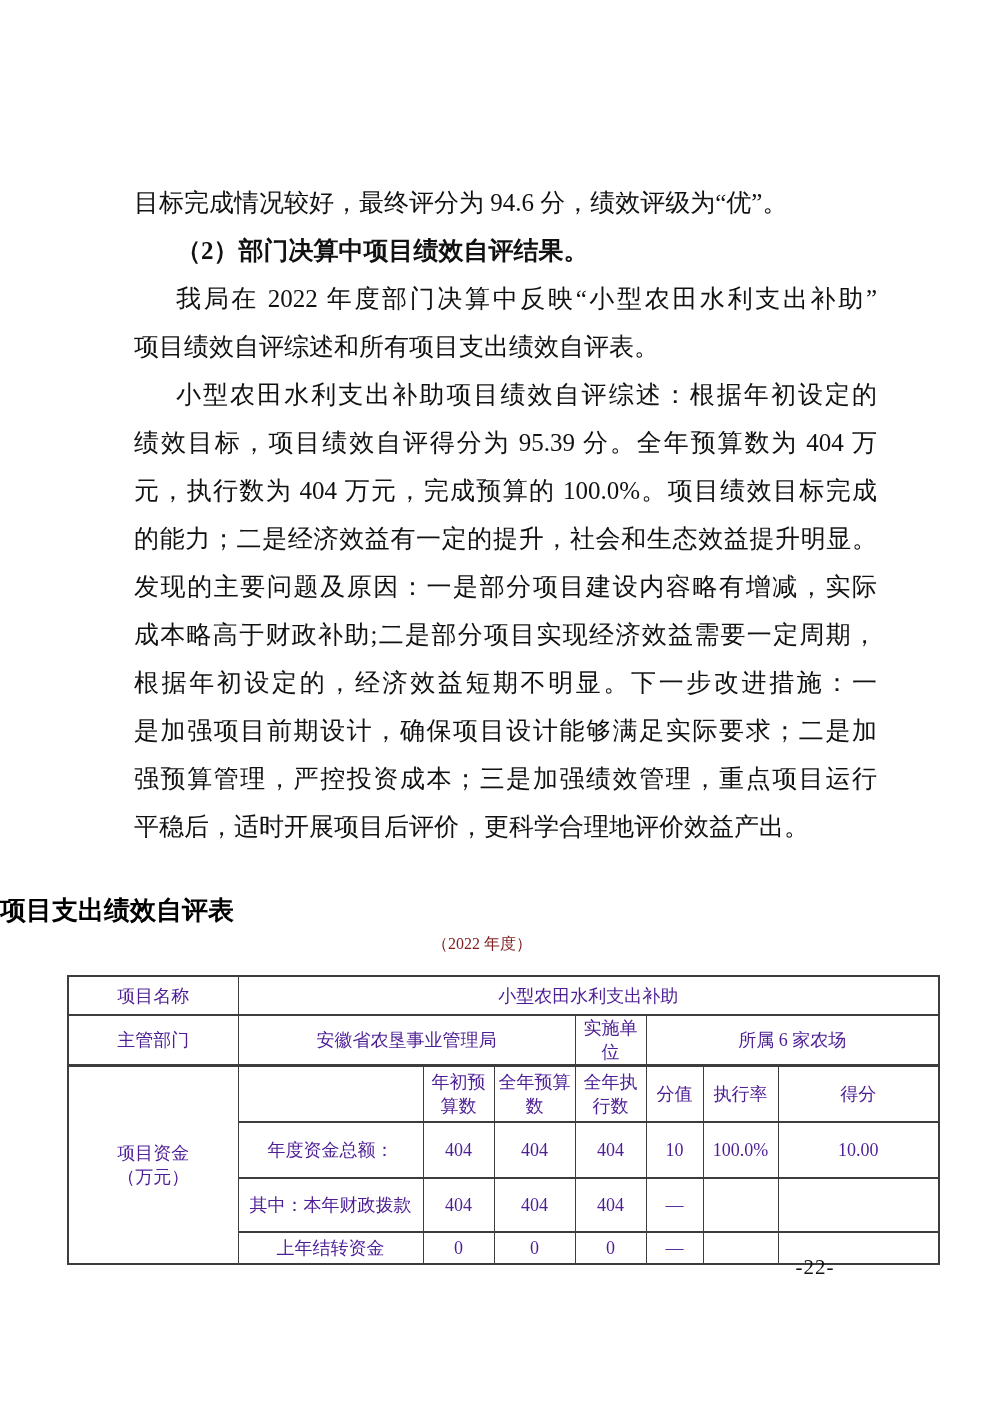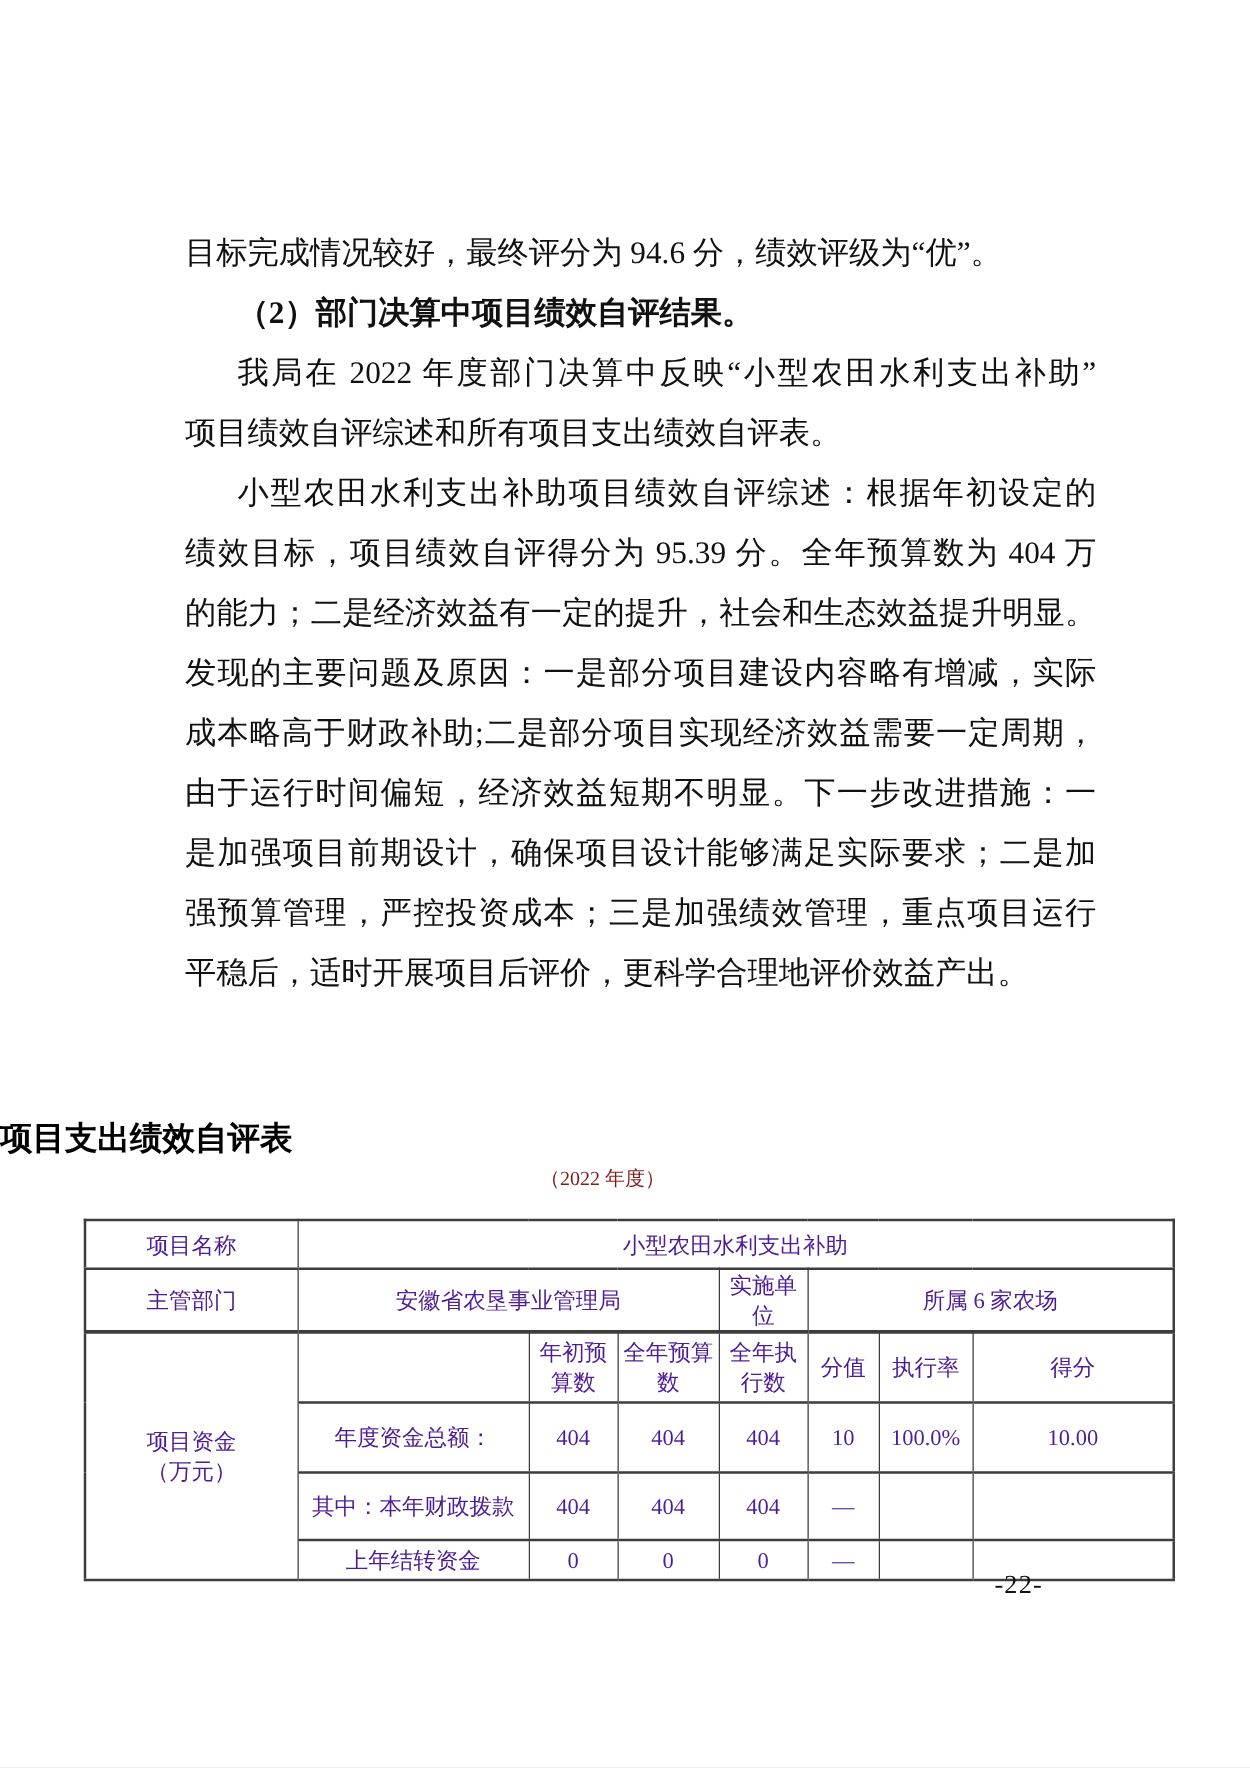--- a/index.html
+++ b/index.html
@@ -15,21 +15,20 @@
   
   .bodytext{
     position:absolute;
     left:134px;top:179px;width:743px;
     font-size:25px;
   }
   .line{
     height:48px;line-height:48px;
     white-space:nowrap;
     overflow:visible;
-    margin-left:14px;
   }
   .line.just{
     white-space:normal;
     text-align:justify;
     text-align-last:justify;
   }
   .line.indent{text-indent:42px;}
   .line.bold{font-weight:bold;}
   
   .tbl-title{
@@ -81,24 +80,25 @@
 
 <div class="page">
 
   <div class="bodytext">
     <div class="line">目标完成情况较好，最终评分为 94.6 分，绩效评级为“优”。</div>
     <div class="line indent bold">（2）部门决算中项目绩效自评结果。</div>
     <div class="line indent just">我局在 2022 年度部门决算中反映“小型农田水利支出补助”</div>
     <div class="line">项目绩效自评综述和所有项目支出绩效自评表。</div>
     <div class="line indent just">小型农田水利支出补助项目绩效自评综述：根据年初设定的</div>
     <div class="line just">绩效目标，项目绩效自评得分为 95.39 分。全年预算数为 404 万</div>
+    <div class="line just">元，执行数为 404 万元，完成预算的 100.0%。项目绩效目标完成</div>
     <div class="line just">的能力；二是经济效益有一定的提升，社会和生态效益提升明显。</div>
     <div class="line just">发现的主要问题及原因：一是部分项目建设内容略有增减，实际</div>
     <div class="line just">成本略高于财政补助;二是部分项目实现经济效益需要一定周期，</div>
-    <div class="line just">由于运行时间偏短，经济效益短期不明显。下一步改进措施：一</div>
+    <div class="line just">根据年初设定的，经济效益短期不明显。下一步改进措施：一</div>
     <div class="line just">是加强项目前期设计，确保项目设计能够满足实际要求；二是加</div>
     <div class="line just">强预算管理，严控投资成本；三是加强绩效管理，重点项目运行</div>
     <div class="line">平稳后，适时开展项目后评价，更科学合理地评价效益产出。</div>
   </div>
 
   <div class="tbl-title">项目支出绩效自评表</div>
   <div class="tbl-subtitle">（2022 年度）</div>
 
   <table class="selfeval">
     <colgroup>

